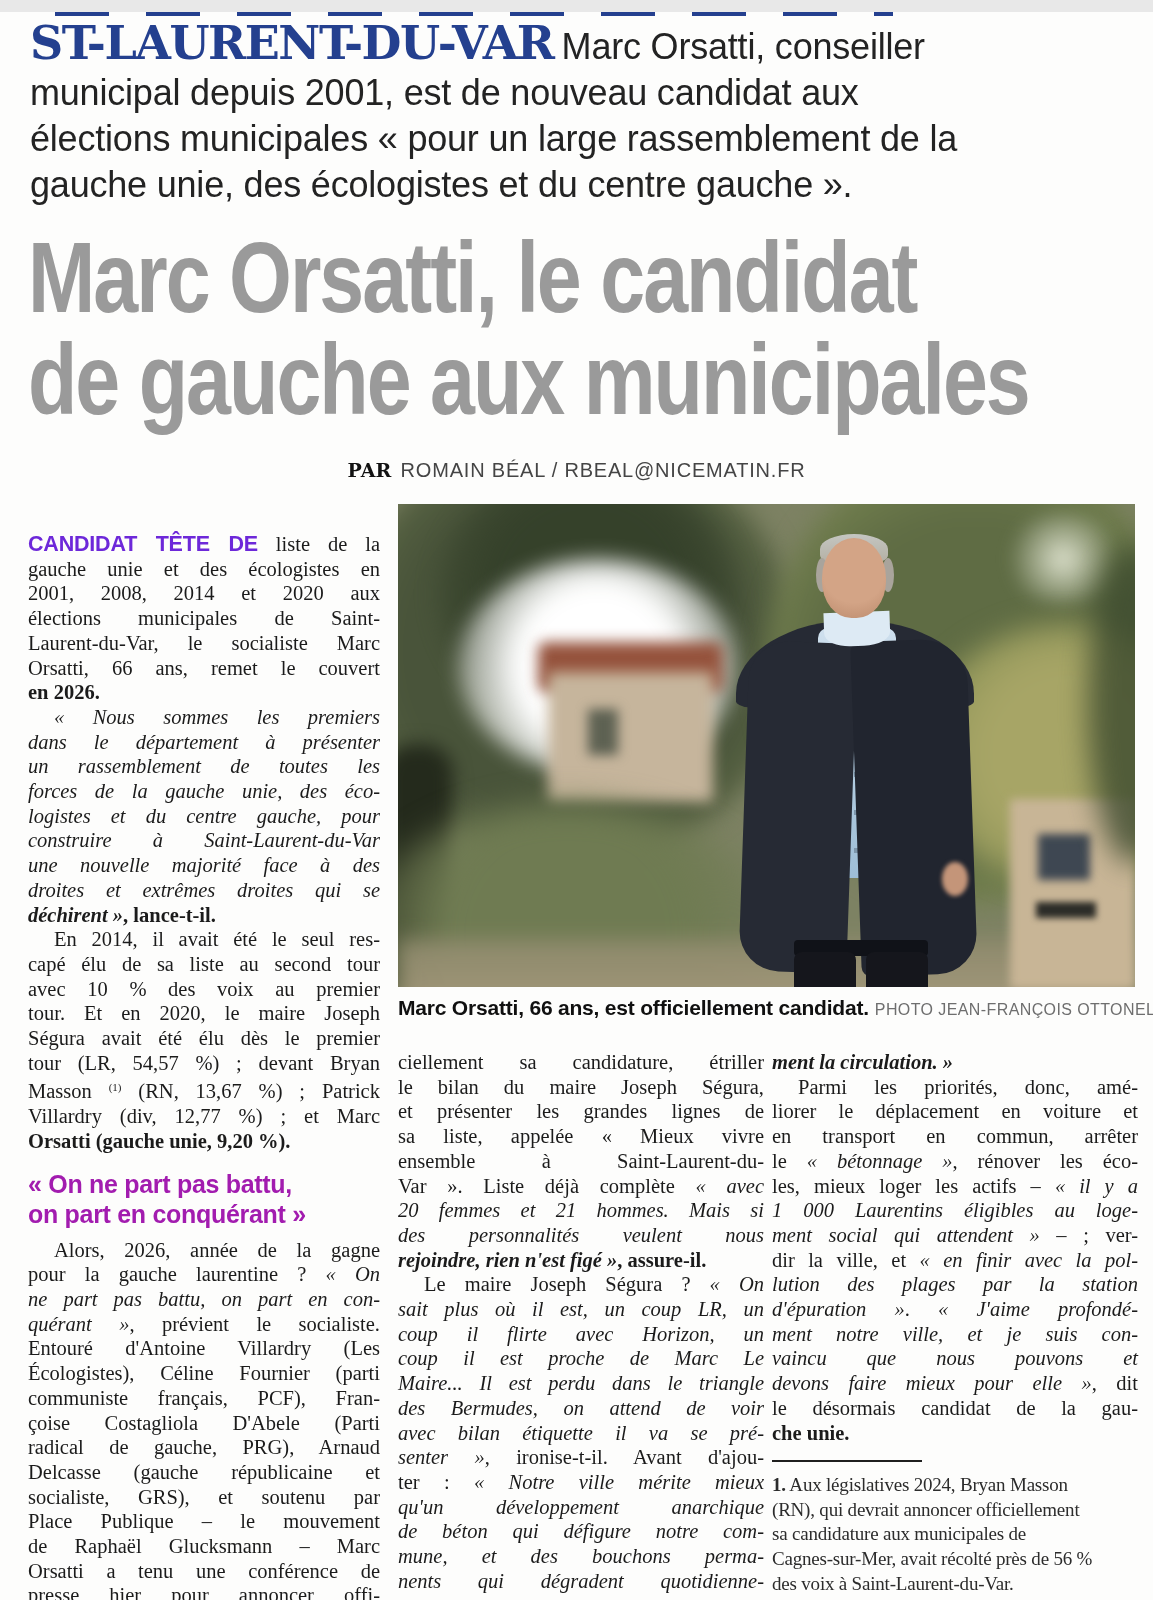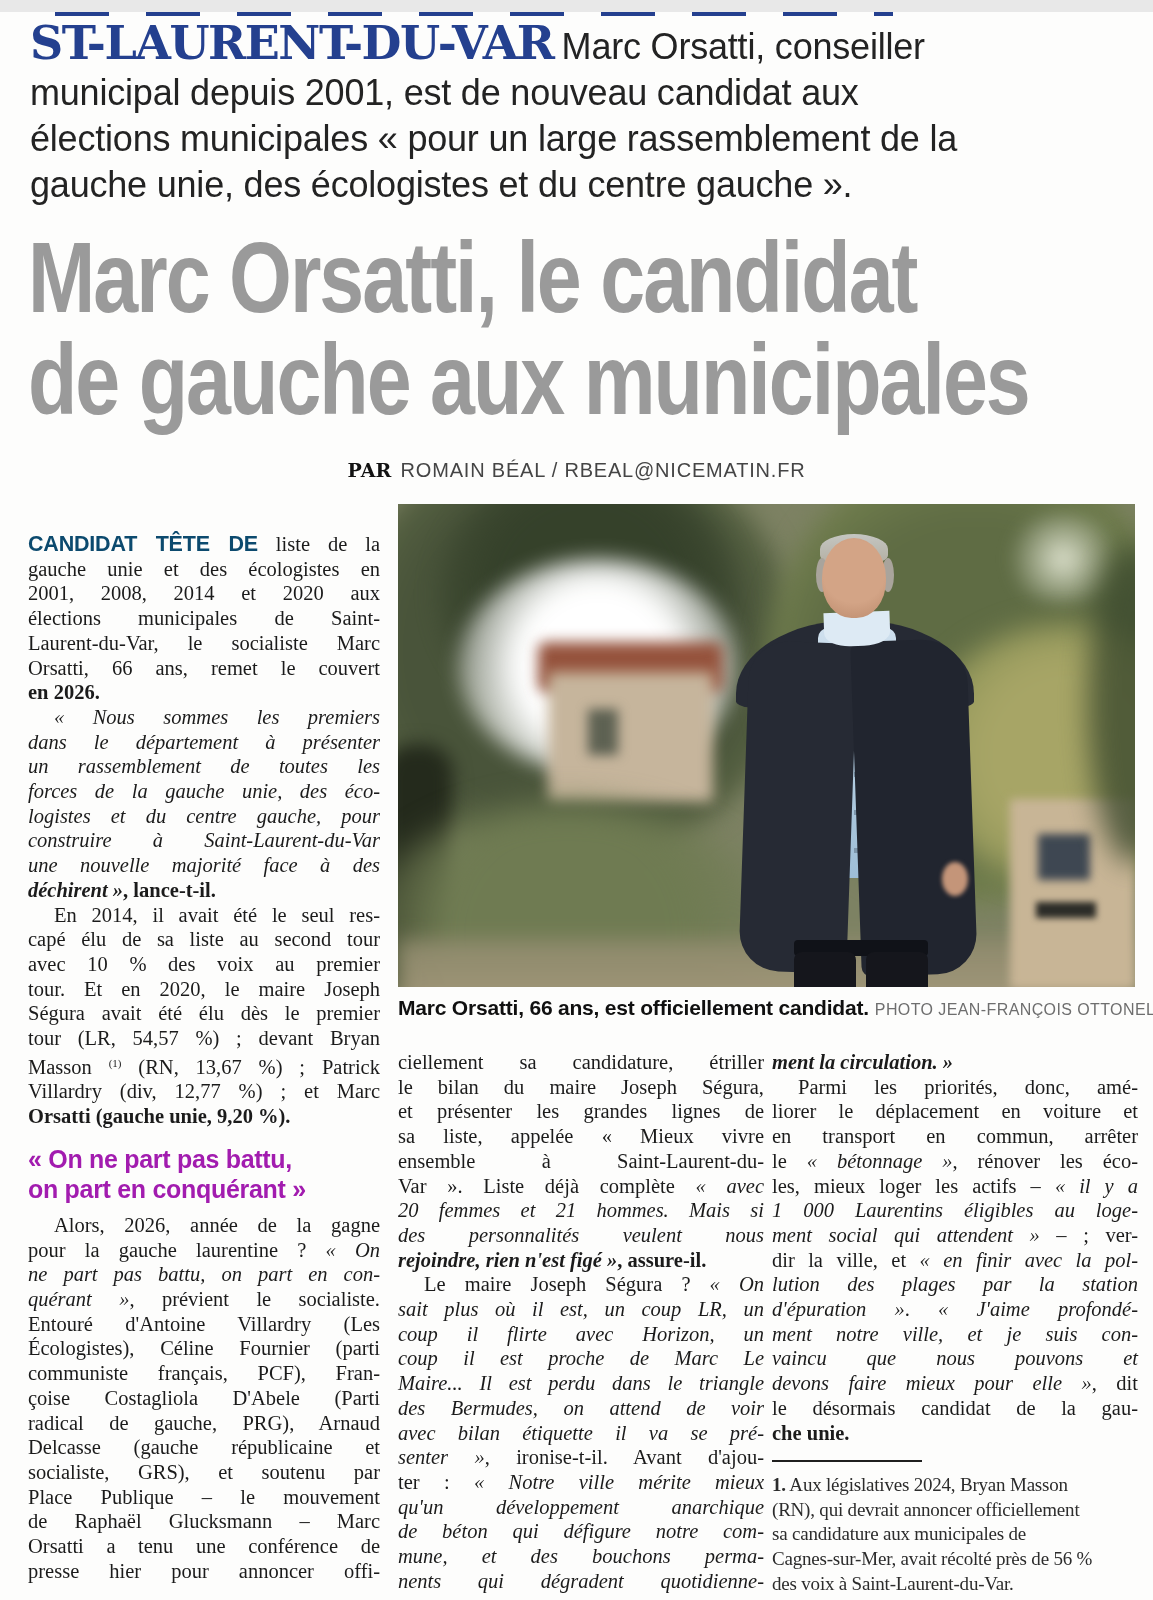--- a/index.html
+++ b/index.html
@@ -25,21 +25,21 @@
     letter-spacing:0.2px;margin-right:9px;}
   
   .col{position:absolute;font-size:20.5px;line-height:24.7px;}
   .col1{left:28px;top:520px;width:352px;}
   .col2{left:398px;top:1038px;width:366px;}
   .col3{left:772px;top:1038px;width:366px;}
   .tline{text-align:justify;text-align-last:justify;}
   .tline.last{text-align-last:left;font-weight:bold;}
   .tline.ind{text-indent:26px;}
   .i{font-style:italic;}
-  .lead{font-family:"Liberation Sans",sans-serif;font-weight:bold;font-size:21.5px;letter-spacing:-0.2px;color:#0c4a6e;}
+  .lead{font-family:"Liberation Sans",sans-serif;font-weight:bold;font-size:21.5px;letter-spacing:-0.2px;color:#6d28d9;}
   .sup{font-size:11px;vertical-align:7px;}
   .tline.sub{font-family:"Liberation Sans",sans-serif;font-weight:bold;font-size:25px;line-height:30px;
     color:#a21caf;letter-spacing:-0.3px;text-align:left;text-align-last:left;}
   .tline.subfirst{margin-top:15px;}
   .tline.subend{margin-bottom:9px;}
   
   .photo{position:absolute;left:398px;top:492px;width:737px;height:483px;overflow:hidden;background:#7d8263;}
   .photo div{position:absolute;}
   .blob{filter:blur(12px);border-radius:50%;}
   .fol-tl{left:-60px;top:-70px;width:460px;height:430px;background:radial-gradient(circle,#49543a 0 55%,#5c6746 75%,transparent 100%);}
@@ -116,20 +116,21 @@
       <div class="tline"><span>Laurent-du-Var, le socialiste Marc</span></div>
       <div class="tline"><span>Orsatti, 66 ans, remet le couvert</span></div>
       <div class="tline last"><span>en 2026.</span></div>
       <div class="tline ind"><span class="i">« Nous sommes les premiers</span></div>
       <div class="tline"><span class="i">dans le département à présenter</span></div>
       <div class="tline"><span class="i">un rassemblement de toutes les</span></div>
       <div class="tline"><span class="i">forces de la gauche unie, des éco-</span></div>
       <div class="tline"><span class="i">logistes et du centre gauche, pour</span></div>
       <div class="tline"><span class="i">construire à Saint-Laurent-du-Var</span></div>
       <div class="tline"><span class="i">une nouvelle majorité face à des</span></div>
+      <div class="tline"><span class="i">droites et extrêmes droites qui se</span></div>
       <div class="tline last"><span class="i">déchirent »</span><span>, lance-t-il.</span></div>
       <div class="tline ind"><span>En 2014, il avait été le seul res-</span></div>
       <div class="tline"><span>capé élu de sa liste au second tour</span></div>
       <div class="tline"><span>avec 10 % des voix au premier</span></div>
       <div class="tline"><span>tour. Et en 2020, le maire Joseph</span></div>
       <div class="tline"><span>Ségura avait été élu dès le premier</span></div>
       <div class="tline"><span>tour (LR, 54,57 %) ; devant Bryan</span></div>
       <div class="tline"><span>Masson </span><span class="sup">(1)</span><span> (RN, 13,67 %) ; Patrick</span></div>
       <div class="tline"><span>Villardry (div, 12,77 %) ; et Marc</span></div>
       <div class="tline last"><span>Orsatti (gauche unie, 9,20 %).</span></div>

